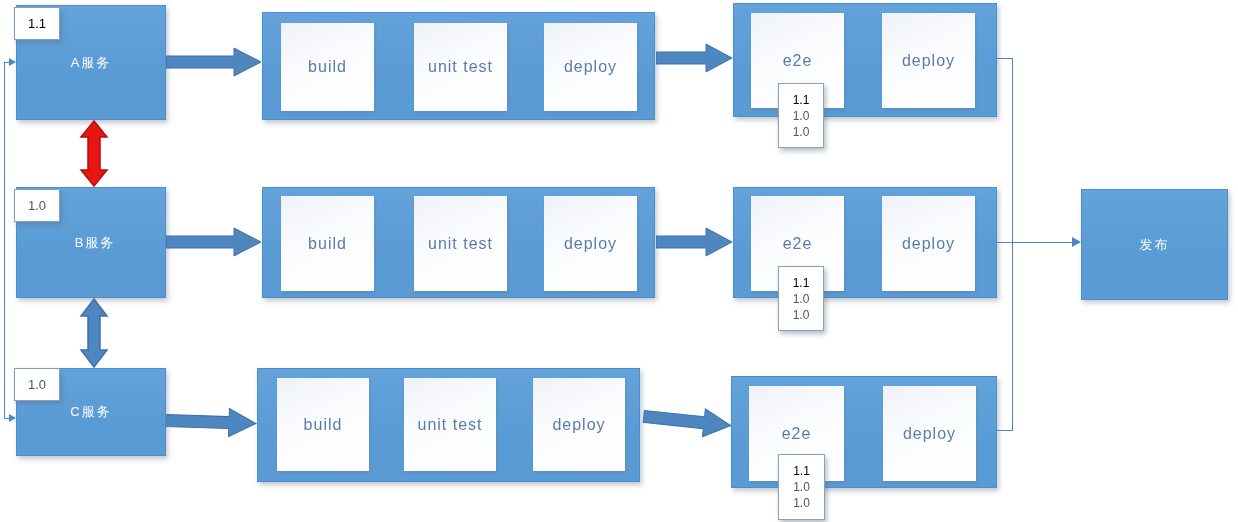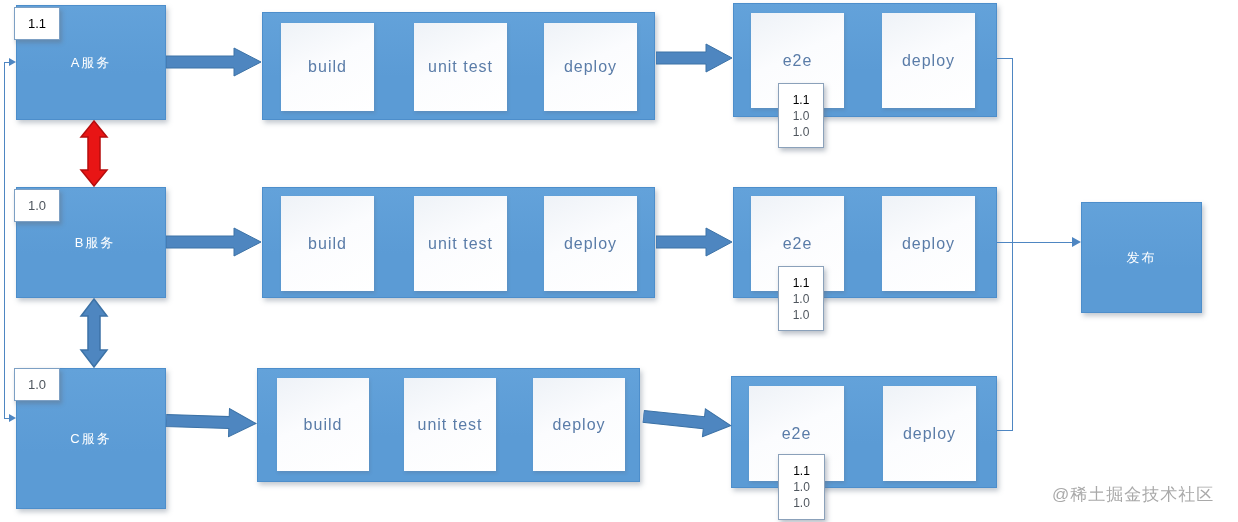--- a/index.html
+++ b/index.html
@@ -159,21 +159,21 @@
     <div class="gray">1.0</div>
   </div>
 
   <div class="ln" style="left:997px;top:242px;width:76px;height:1px;"></div>
   <div class="tri-r big" style="left:1072px;top:237px;"></div>
 
   <svg class="arr" style="left:79px;top:298px;" width="30" height="70" viewBox="0 0 30 70">
     <polygon points="15,1 28,18 21,18 21,52 28,52 15,69 2,52 9,52 9,18 2,18" fill="#4e86c0" stroke="#3c72a6" stroke-width="1.5"></polygon>
   </svg>
 
-  <div class="node" style="left:16px;top:368px;width:150px;height:141px;">
+  <div class="node" style="left:16px;top:368px;width:150px;height:88px;">
     <span>C服务</span>
   </div>
   <div class="vtag gray" style="left:14px;top:368px;width:46px;height:33px;">
     <span>1.0</span>
   </div>
 
   <svg class="arr" style="left:166px;top:407px;transform:rotate(2deg);" width="91" height="30" viewBox="0 0 91 30">
     <polygon points="0,9 63,9 63,1 90,15 63,29 63,21 0,21" fill="#4e86c0" stroke="#3c72a6" stroke-width="1"></polygon>
   </svg>
 
@@ -205,19 +205,18 @@
   <div class="vlist" style="left:778px;top:454px;width:47px;height:66px;">
     <div class="red">1.1</div>
     <div class="gray">1.0</div>
     <div class="gray">1.0</div>
   </div>
 
   <div class="ln" style="left:997px;top:430px;width:15px;height:1px;"></div>
 
   <div class="ln" style="left:1012px;top:58px;width:1px;height:373px;"></div>
 
-  <div class="node" style="left:1081px;top:202px;width:121px;height:111px;">
+  <div class="node" style="left:1081px;top:189px;width:147px;height:111px;">
     <span>发布</span>
   </div>
 
-  <div class="watermark" style="left:1052px;top:483px;">@稀土掘金技术社区</div>
 
 </div>
 
 </body></html>

